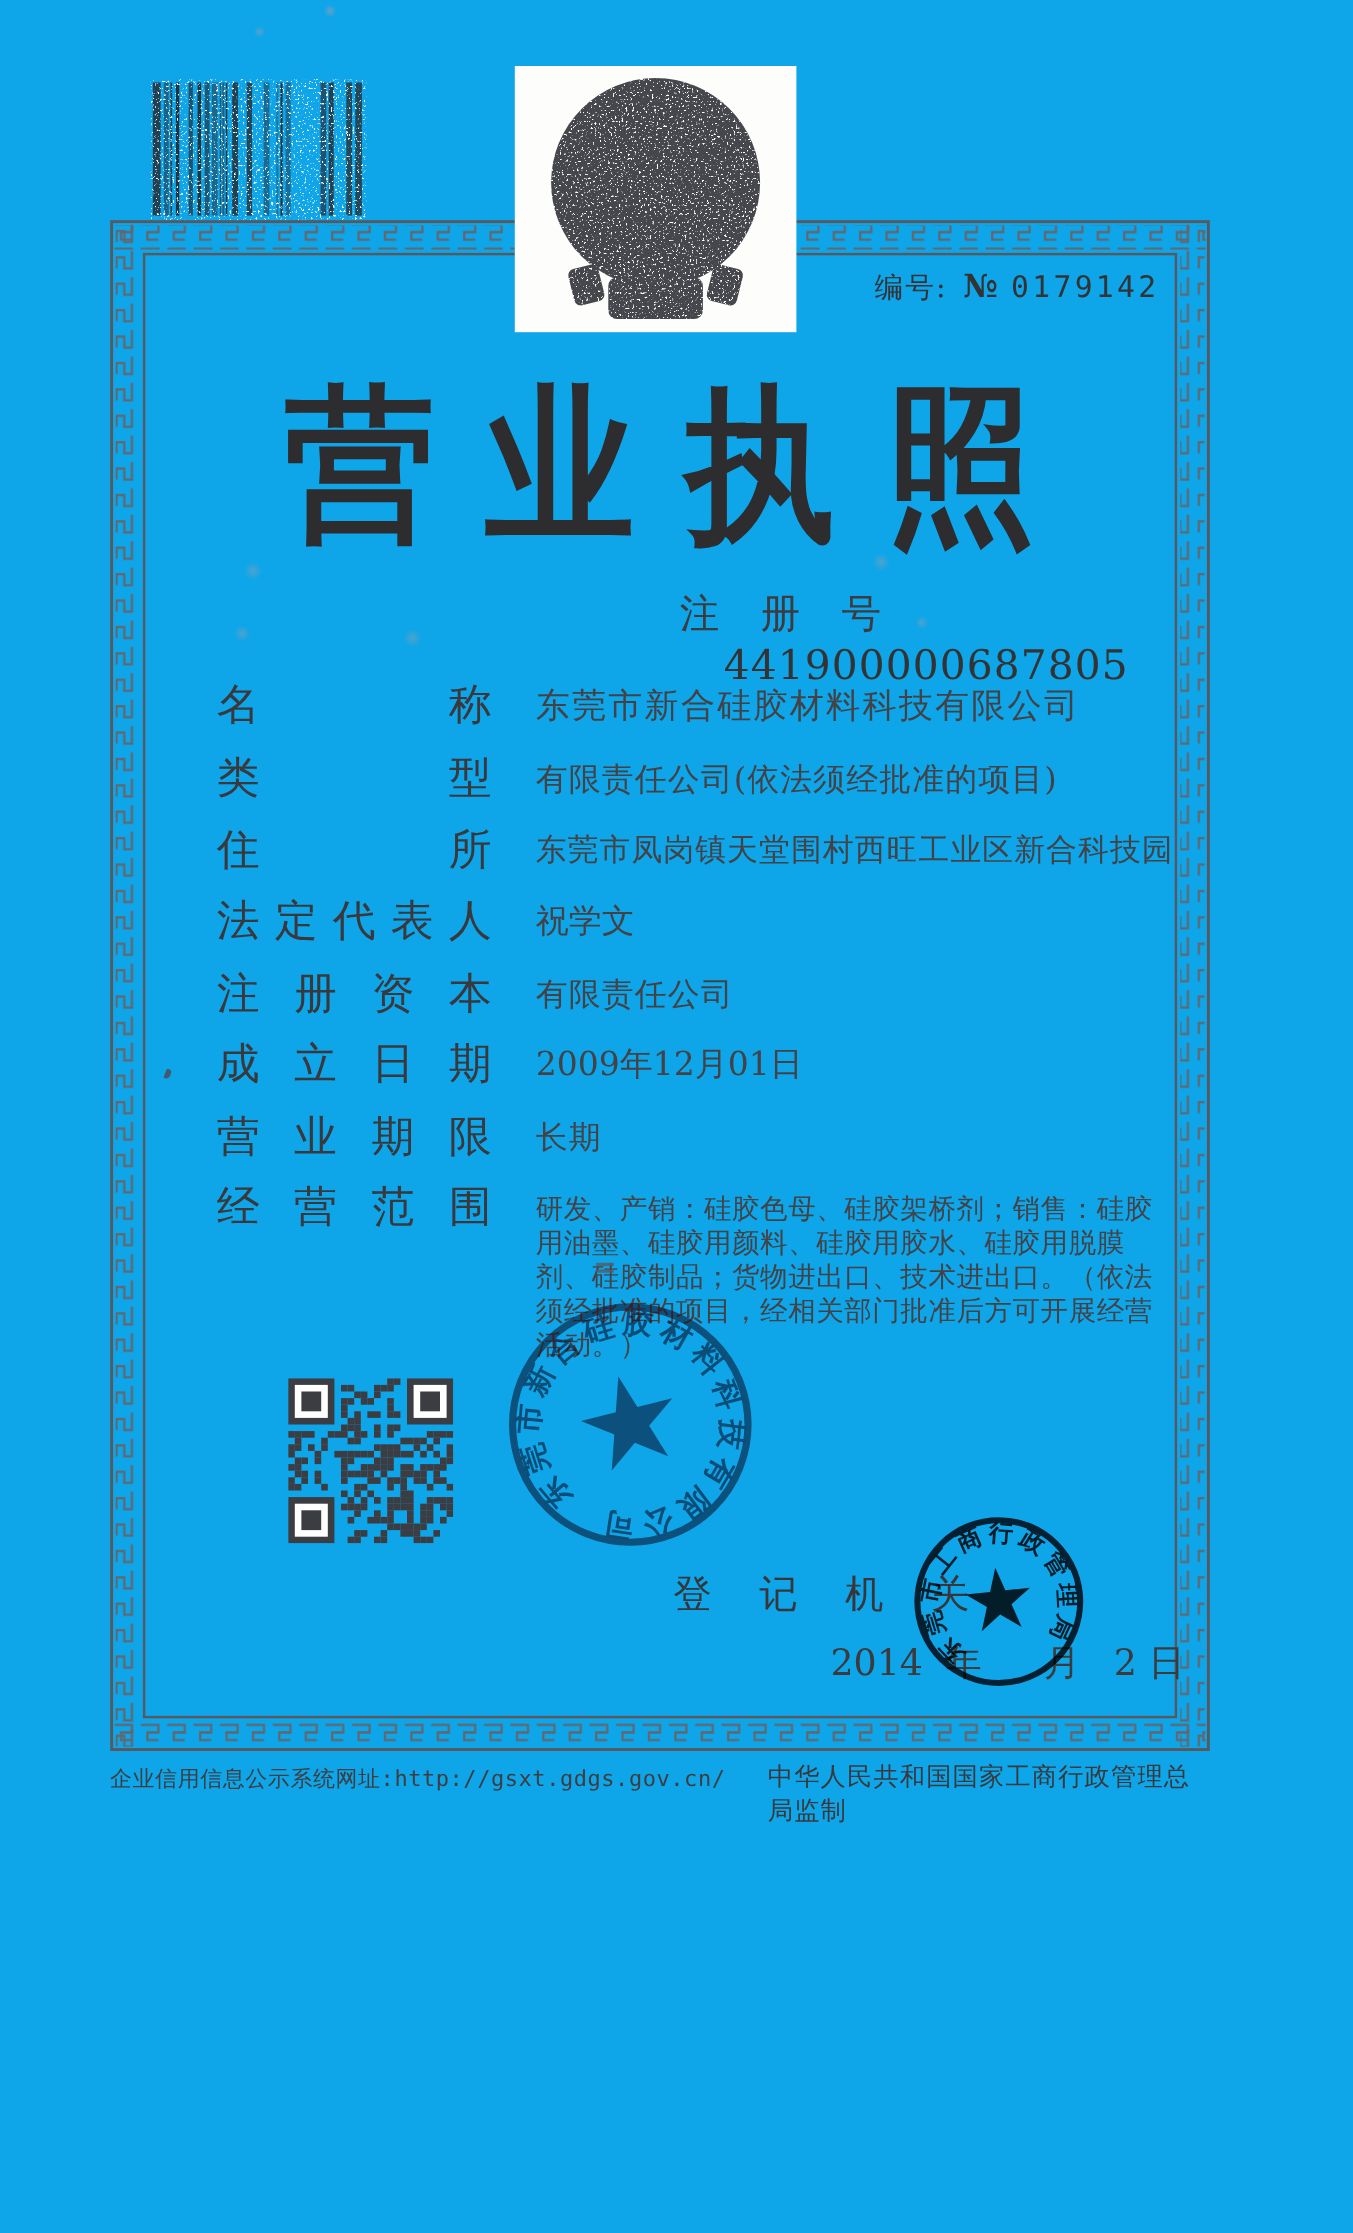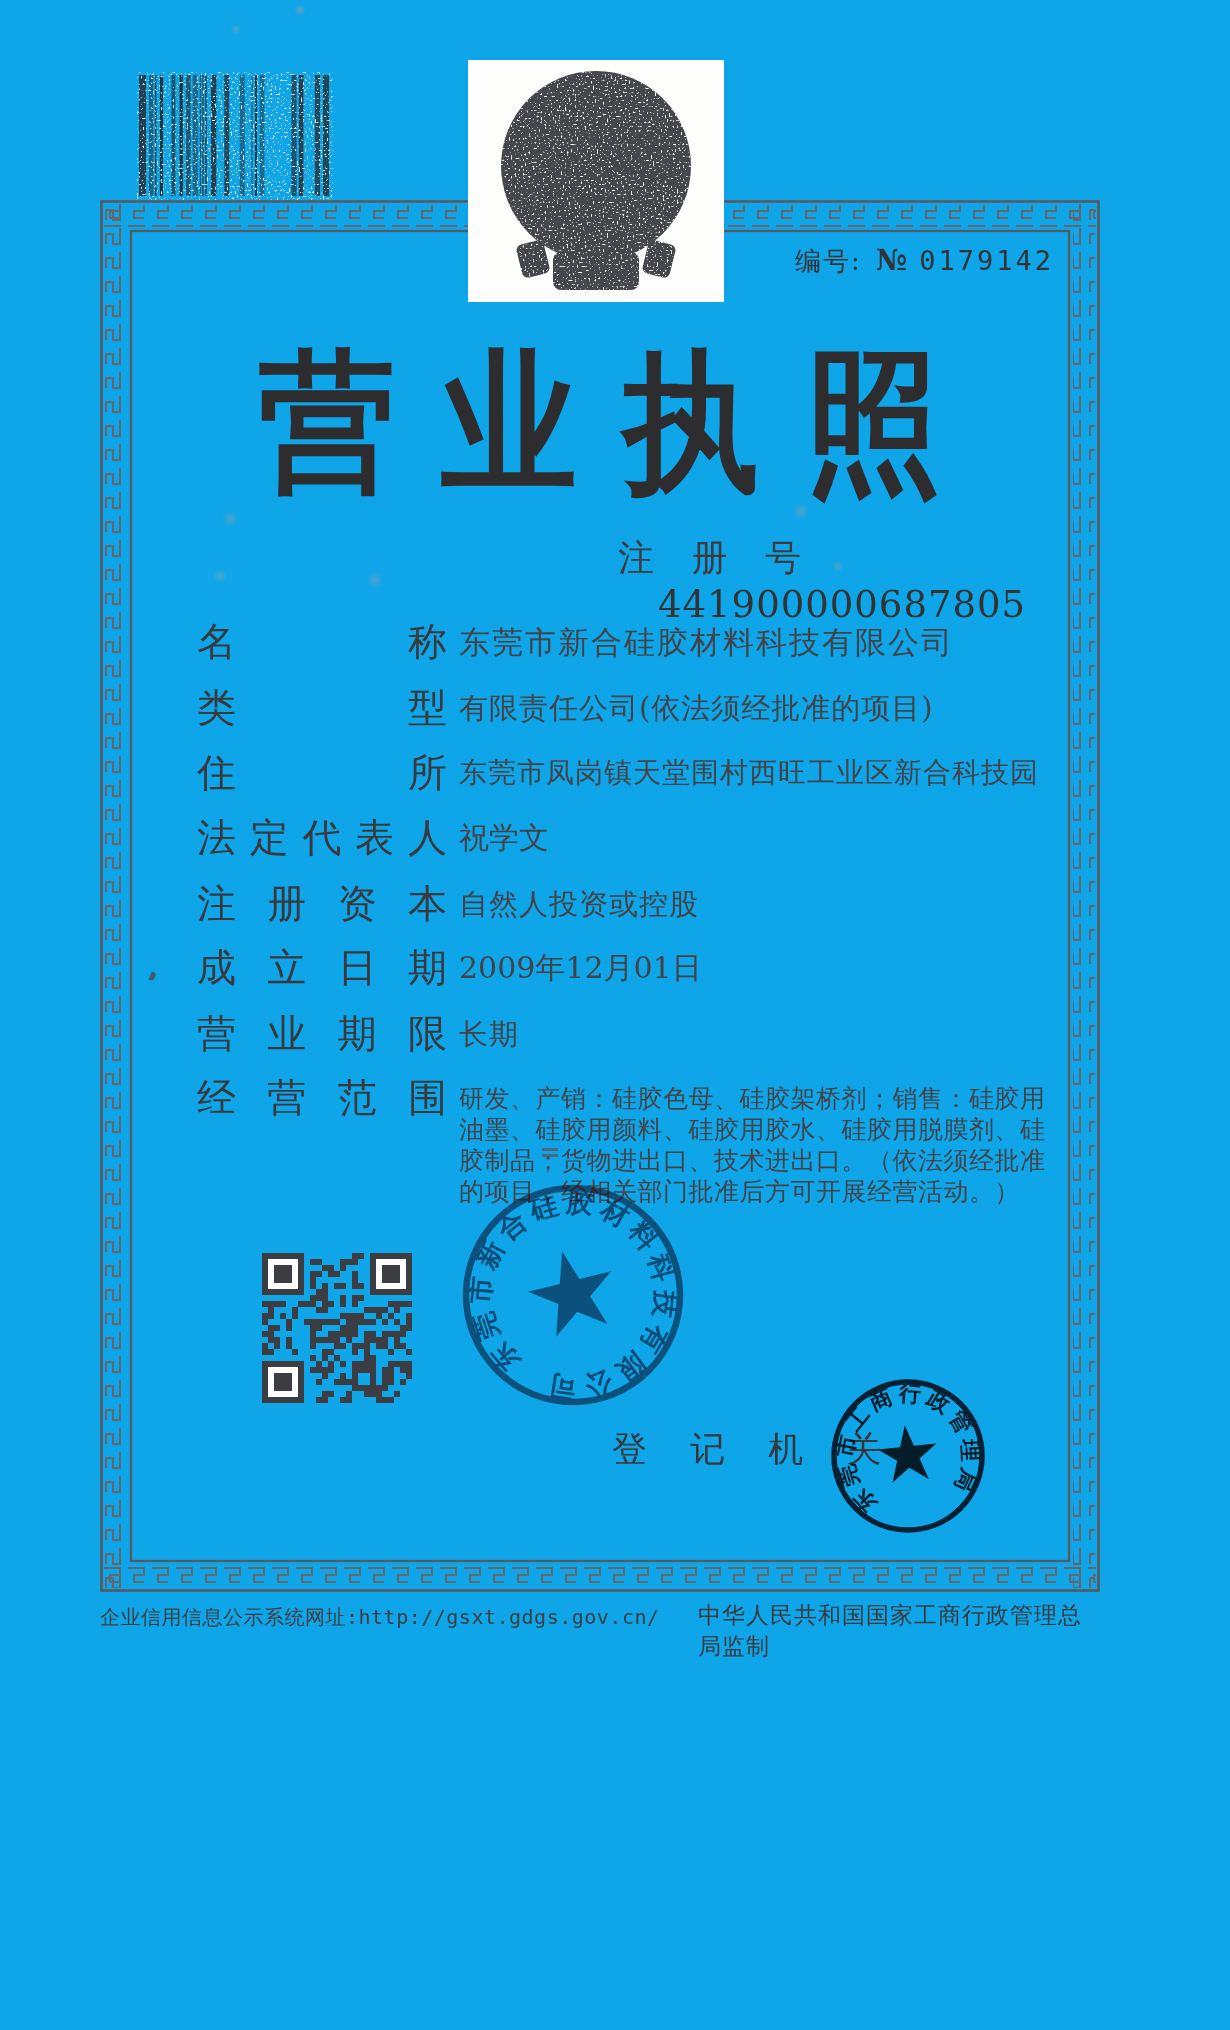--- a/index.html
+++ b/index.html
@@ -30,21 +30,21 @@
 
   
   .regno{top:534px;left:618px;font-size:36px;color:#3c3c40;z-index:4;}
   .regno .lab{letter-spacing:13px;}
   .regno .num{margin-left:40px;font-size:37px;letter-spacing:1px;color:#333;}
 
   
   .frow{position:absolute;left:197px;width:872px;display:flex;align-items:flex-start;z-index:4;}
   .flabel{display:inline-block;width:250px;flex:0 0 250px;font-size:39px;font-weight:500;
           color:#39393d;text-align:justify;text-align-last:justify;line-height:48px;}
-  .fvalue{flex:1;margin-left:12px;font-size:30px;line-height:48px;color:#434347;}
+  .fvalue{flex:1;margin-left:40px;font-size:30px;line-height:48px;color:#434347;}
   .v-name{font-size:31px;letter-spacing:2px;}
   .v-type{font-size:29px;letter-spacing:1px;}
   .v-addr{font-size:28px;letter-spacing:1px;}
   .v-scope{font-size:25px;line-height:31px;padding-top:9px;letter-spacing:0.5px;}
 
   
   .qr{left:262px;top:1253px;width:150px;height:150px;z-index:4;}
 
   
   .seal{z-index:6;mix-blend-mode:multiply;}
@@ -176,21 +176,21 @@
   <div class="frow" style="top:749px">
     <span class="flabel">住所</span>
     <span class="fvalue v-addr">东莞市凤岗镇天堂围村西旺工业区新合科技园</span>
   </div>
   <div class="frow" style="top:814px">
     <span class="flabel">法定代表人</span>
     <span class="fvalue">祝学文</span>
   </div>
   <div class="frow" style="top:880px">
     <span class="flabel">注册资本</span>
-    <span class="fvalue v-type">自然人投资或控股</span>
+    <span class="fvalue v-type">有限责任公司</span>
   </div>
   <div class="frow" style="top:944px">
     <span class="flabel">成立日期</span>
     <span class="fvalue">2009年12月01日</span>
   </div>
   <div class="frow" style="top:1010px">
     <span class="flabel">营业期限</span>
     <span class="fvalue v-type">长期</span>
   </div>
   <div class="frow" style="top:1074px">
@@ -428,20 +428,27 @@
         <path id="csealpath" d="M -83,0 A 83,83 0 1 1 83,0 A 83,83 0 1 1 -83,0" fill="none"></path>
         <text font-size="27" letter-spacing="6" fill="#c85868" font-family="DejaVu Serif, Liberation Serif, serif" font-weight="600">
           <textPath href="#csealpath">东莞市新合硅胶材料科技有限公司</textPath>
         </text>
       </g>
     </g>
   </svg>
 
   <div class="abs registry">登 记 机 关</div>
 
+  <div class="abs dateline">
+    <span>2014</span>
+    <span style="margin-left:10px">年</span>
+    <span class="gap-m">月</span>
+    <span class="gap-d">2</span>
+    <span>日</span>
+  </div>
 
   <svg class="abs seal registrar-seal" width="176" height="176" viewBox="-88 -88 176 176">
     <g filter="url(#sealblur)" opacity="0.92">
       <circle r="74" fill="none" stroke="#222226" stroke-width="5.5"></circle>
       <g transform="rotate(-6)">
         <polygon transform="scale(31)" fill="#1d1d1f" points="0,-1 0.2245,-0.309 0.951,-0.309 0.3633,0.118 0.5878,0.809 0,0.382 -0.5878,0.809 -0.3633,0.118 -0.951,-0.309 -0.2245,-0.309"></polygon>
       </g>
       <g transform="rotate(-58)">
         <path id="bsealpath" d="M -55,0 A 55,55 0 1 1 55,0 A 55,55 0 1 1 -55,0" fill="none"></path>
         <text font-size="22" letter-spacing="4.5" fill="#1a1a1c" font-family="DejaVu Serif, Liberation Serif, serif" font-weight="700">

